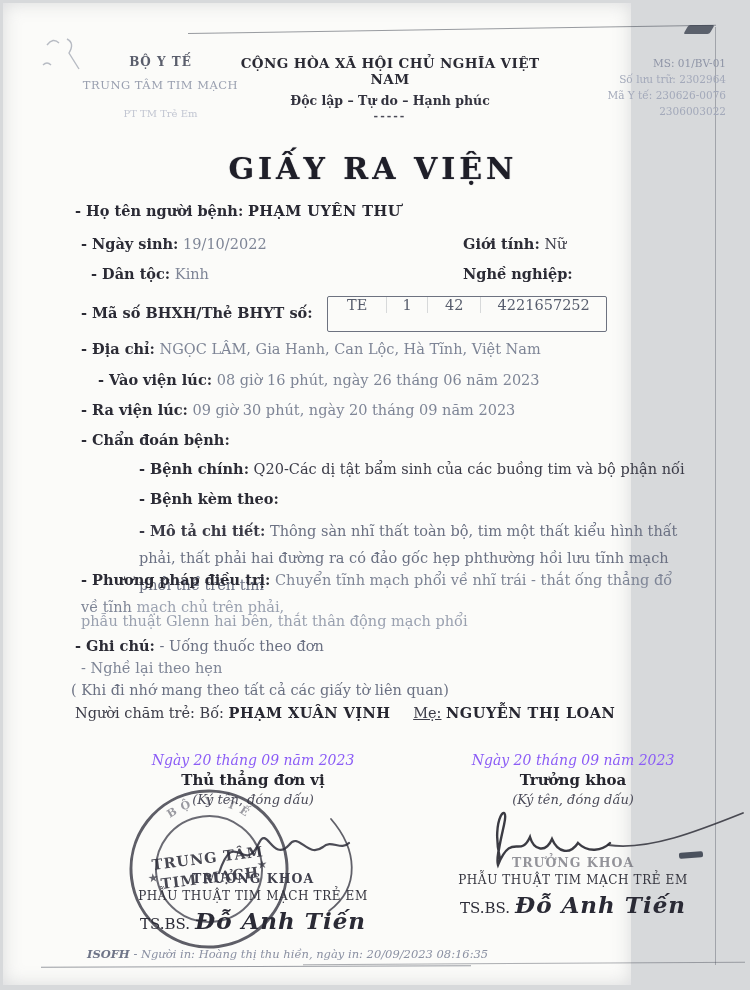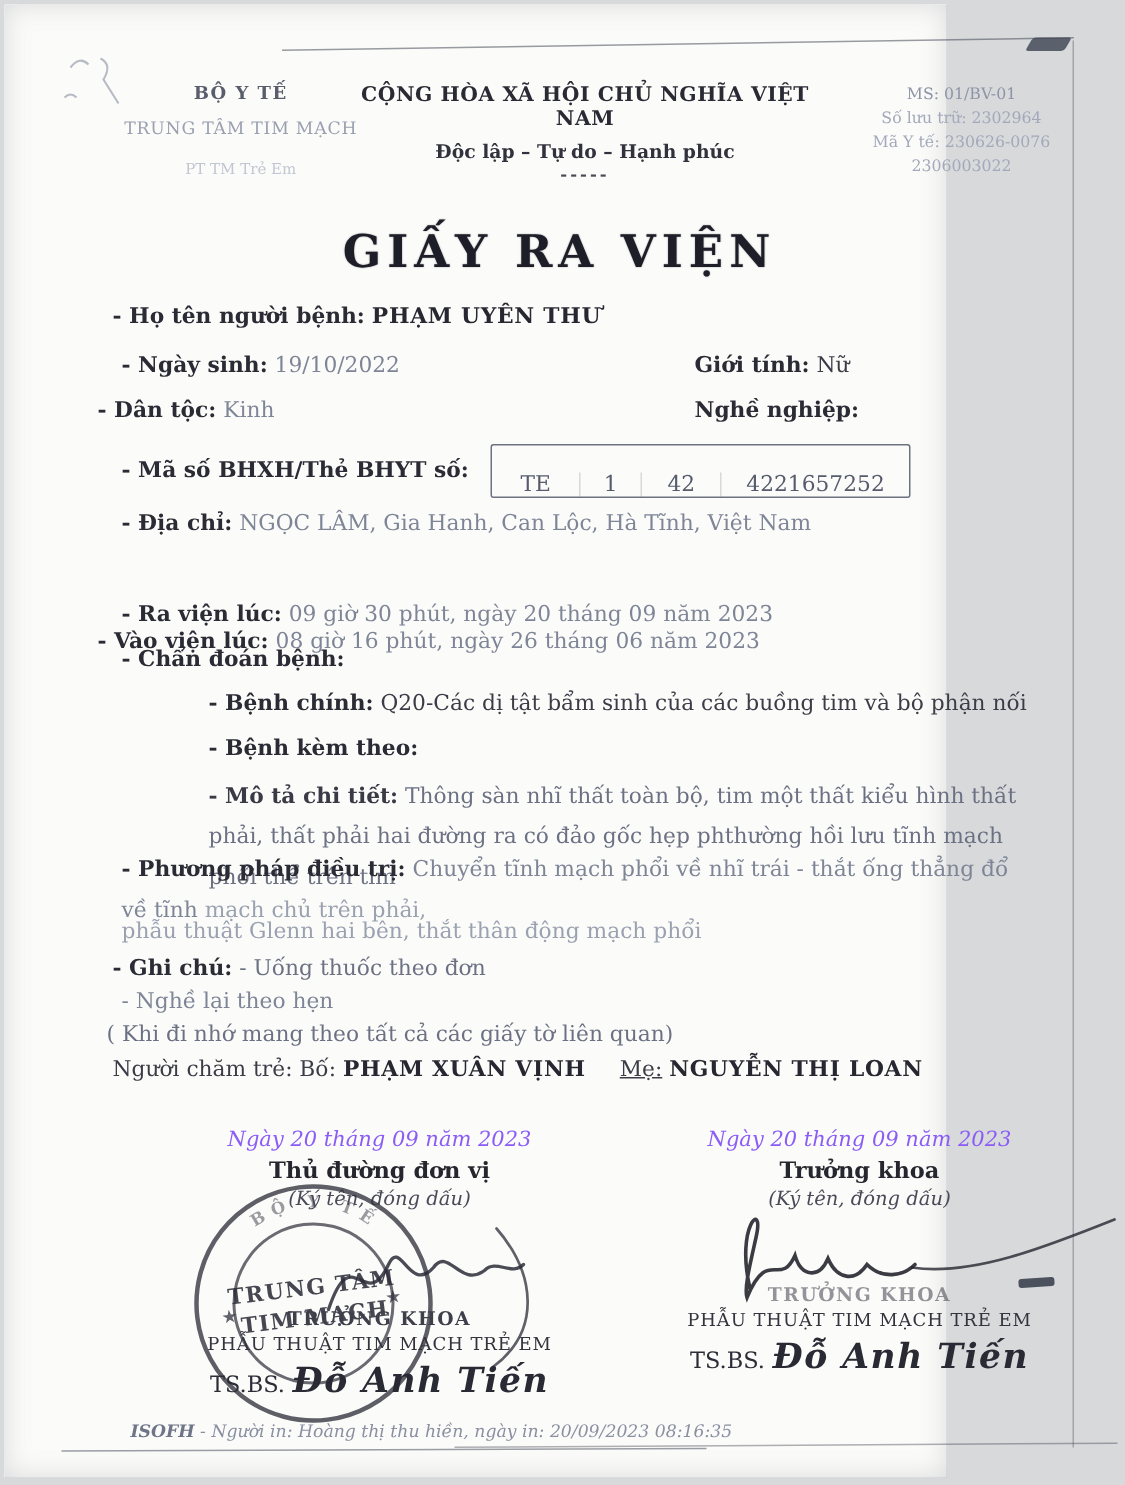--- a/index.html
+++ b/index.html
@@ -23,40 +23,40 @@
 
   .hdr{position:absolute;top:52px;text-align:center;}
   .hdr-left{left:70px;width:175px;}
   .hdr-left .l1{font-weight:bold;font-size:12px;color:#5a5e6c;letter-spacing:1px;}
   .hdr-left .l2{font-size:11.5px;color:#9aa0b0;letter-spacing:.5px;margin-top:9px;}
   .hdr-left .l3{font-size:10px;color:#c2c6d2;margin-top:16px;}
   .hdr-center{left:222px;width:330px;}
   .hdr-center .l1{font-weight:bold;font-size:13.5px;color:#2a2a34;letter-spacing:.4px;}
   .hdr-center .l2{font-weight:bold;font-size:12.5px;color:#32323e;margin-top:6px;}
   .hdr-center .l3{font-weight:bold;font-size:11px;color:#4a4a56;letter-spacing:2px;margin-top:2px;}
-  .hdr-right{left:553px;width:170px;text-align:center;}
+  .hdr-right{left:553px;width:170px;text-align:right;}
   .hdr-right div{font-size:10.5px;color:#a3a9ba;line-height:16px;}
   .hdr-right .l1{color:#8e94a6;}
 
   .doc-title{position:absolute;top:148px;left:0;width:740px;text-align:center;
     font-size:30px;font-weight:bold;letter-spacing:4px;color:#1e1e28;
     text-shadow:0 0 1px rgba(30,30,45,.55);}
 
   .row{position:absolute;font-size:14.5px;white-space:nowrap;}
   .lbl{font-weight:bold;color:#2b2b35;}
   .lbl-mid{font-weight:bold;color:#3a3a46;}
   .strong{font-weight:bold;color:#272731;letter-spacing:.5px;}
   .val{color:#7e8596;}
   .val-dark{color:#3c3c48;}
   .val-mid{color:#6b7183;}
   .val-faint{color:#9aa1b0;}
   .wrap{white-space:normal;line-height:27px;}
 
   .bhyt-box{display:inline-flex;vertical-align:middle;margin-left:10px;width:278px;height:34px;
-    border:1.6px solid #6d7280;border-radius:2px;align-items:flex-end;font-size:14.5px;color:#565c6c;}
+    border:1.6px solid #6d7280;border-radius:2px;align-items:flex-start;font-size:14.5px;color:#565c6c;}
   .bhyt-box span{text-align:center;}
   .bhyt-c1{width:58px;border-right:1px solid rgba(109,114,128,.25);}
   .bhyt-c2{width:40px;border-right:1px solid rgba(109,114,128,.25);}
   .bhyt-c3{width:52px;border-right:1px solid rgba(109,114,128,.25);}
   .bhyt-c4{flex:1;}
 
   .sig-col{position:absolute;text-align:center;}
   .sig-date{font-style:italic;font-size:14px;color:#8b5cf6;}
   .sig-role{font-weight:bold;font-size:15px;color:#26262f;margin-top:3px;}
   .sig-note{font-style:italic;font-size:13px;color:#4a4a58;margin-top:3px;}
@@ -113,21 +113,21 @@
 
   <div class="row" style="top:232px;left:78px;">
     <span class="lbl">- Ngày sinh:</span>
     <span class="val">19/10/2022</span>
   </div>
   <div class="row" style="top:232px;left:460px;">
     <span class="lbl">Giới tính:</span>
     <span class="val-dark">Nữ</span>
   </div>
 
-  <div class="row" style="top:262px;left:62px;">
+  <div class="row" style="top:262px;left:88px;">
     <span class="lbl">- Dân tộc:</span>
     <span class="val">Kinh</span>
   </div>
   <div class="row" style="top:262px;left:460px;">
     <span class="lbl">Nghề nghiệp:</span>
   </div>
 
   <div class="row" style="top:293px;left:78px;">
     <span class="lbl">- Mã số BHXH/Thẻ BHYT số:</span>
     <span class="bhyt-box">
@@ -136,21 +136,21 @@
       <span class="bhyt-c3">42</span>
       <span class="bhyt-c4">4221657252</span>
     </span>
   </div>
 
   <div class="row" style="top:337px;left:78px;">
     <span class="lbl">- Địa chỉ:</span>
     <span class="val">NGỌC LÂM, Gia Hanh, Can Lộc, Hà Tĩnh, Việt Nam</span>
   </div>
 
-  <div class="row" style="top:368px;left:62px;margin-top:48px;">
+  <div class="row" style="top:368px;left:95px;">
     <span class="lbl">- Vào viện lúc:</span>
     <span class="val">08 giờ 16 phút, ngày 26 tháng 06 năm 2023</span>
   </div>
 
   <div class="row" style="top:398px;left:78px;">
     <span class="lbl">- Ra viện lúc:</span>
     <span class="val">09 giờ 30 phút, ngày 20 tháng 09 năm 2023</span>
   </div>
 
   <div class="row" style="top:428px;left:78px;">
@@ -196,21 +196,21 @@
 
   <div class="row" style="top:701px;left:72px;">
     <span class="val-dark">Người chăm trẻ: Bố:</span>
     <span class="strong">PHẠM XUÂN VỊNH</span>
     <span class="val-dark" style="margin-left:18px;text-decoration:underline;">Mẹ:</span>
     <span class="strong">NGUYỄN THỊ LOAN</span>
   </div>
 
   <div class="sig-col" style="top:749px;left:110px;width:280px;">
     <div class="sig-date">Ngày 20 tháng 09 năm 2023</div>
-    <div class="sig-role">Thủ đường đơn vị</div>
+    <div class="sig-role">Thủ thẳng đơn vị</div>
     <div class="sig-note">(Ký tên, đóng dấu)</div>
   </div>
 
   <svg class="stamp-svg" style="top:782px;left:122px;transform:rotate(-7deg);" width="168" height="168" viewBox="0 0 168 168">
     <circle cx="84" cy="84" r="78" fill="none" stroke="#32323e" stroke-width="3" opacity="0.78"></circle>
     <circle cx="84" cy="84" r="53" fill="none" stroke="#32323e" stroke-width="2" opacity="0.72"></circle>
     <path id="stamp-arc" d="M 20,84 A 64,64 0 0 1 148,84" fill="none"></path>
     <text font-size="11" letter-spacing="5" fill="#4a4a58" opacity="0.55" font-weight="bold">
       <textPath href="#stamp-arc" startOffset="33%">BỘ Y TẾ</textPath>
     </text>

